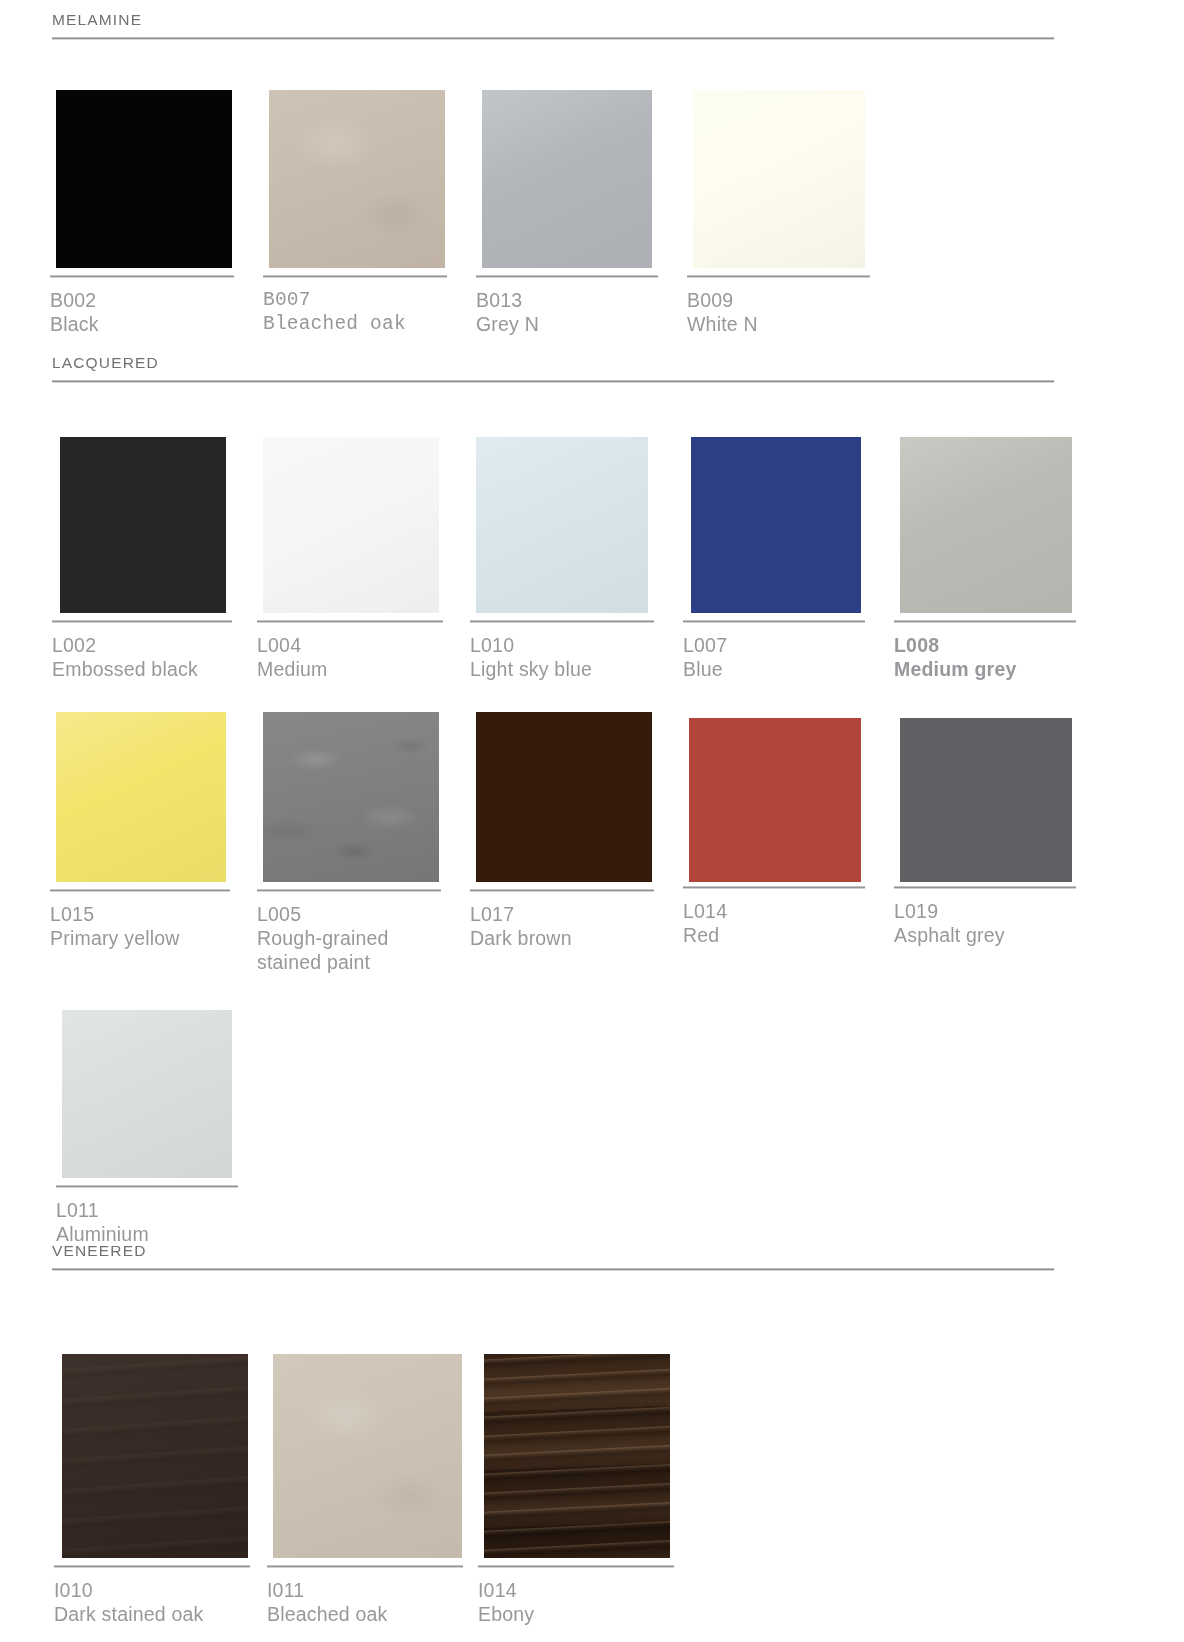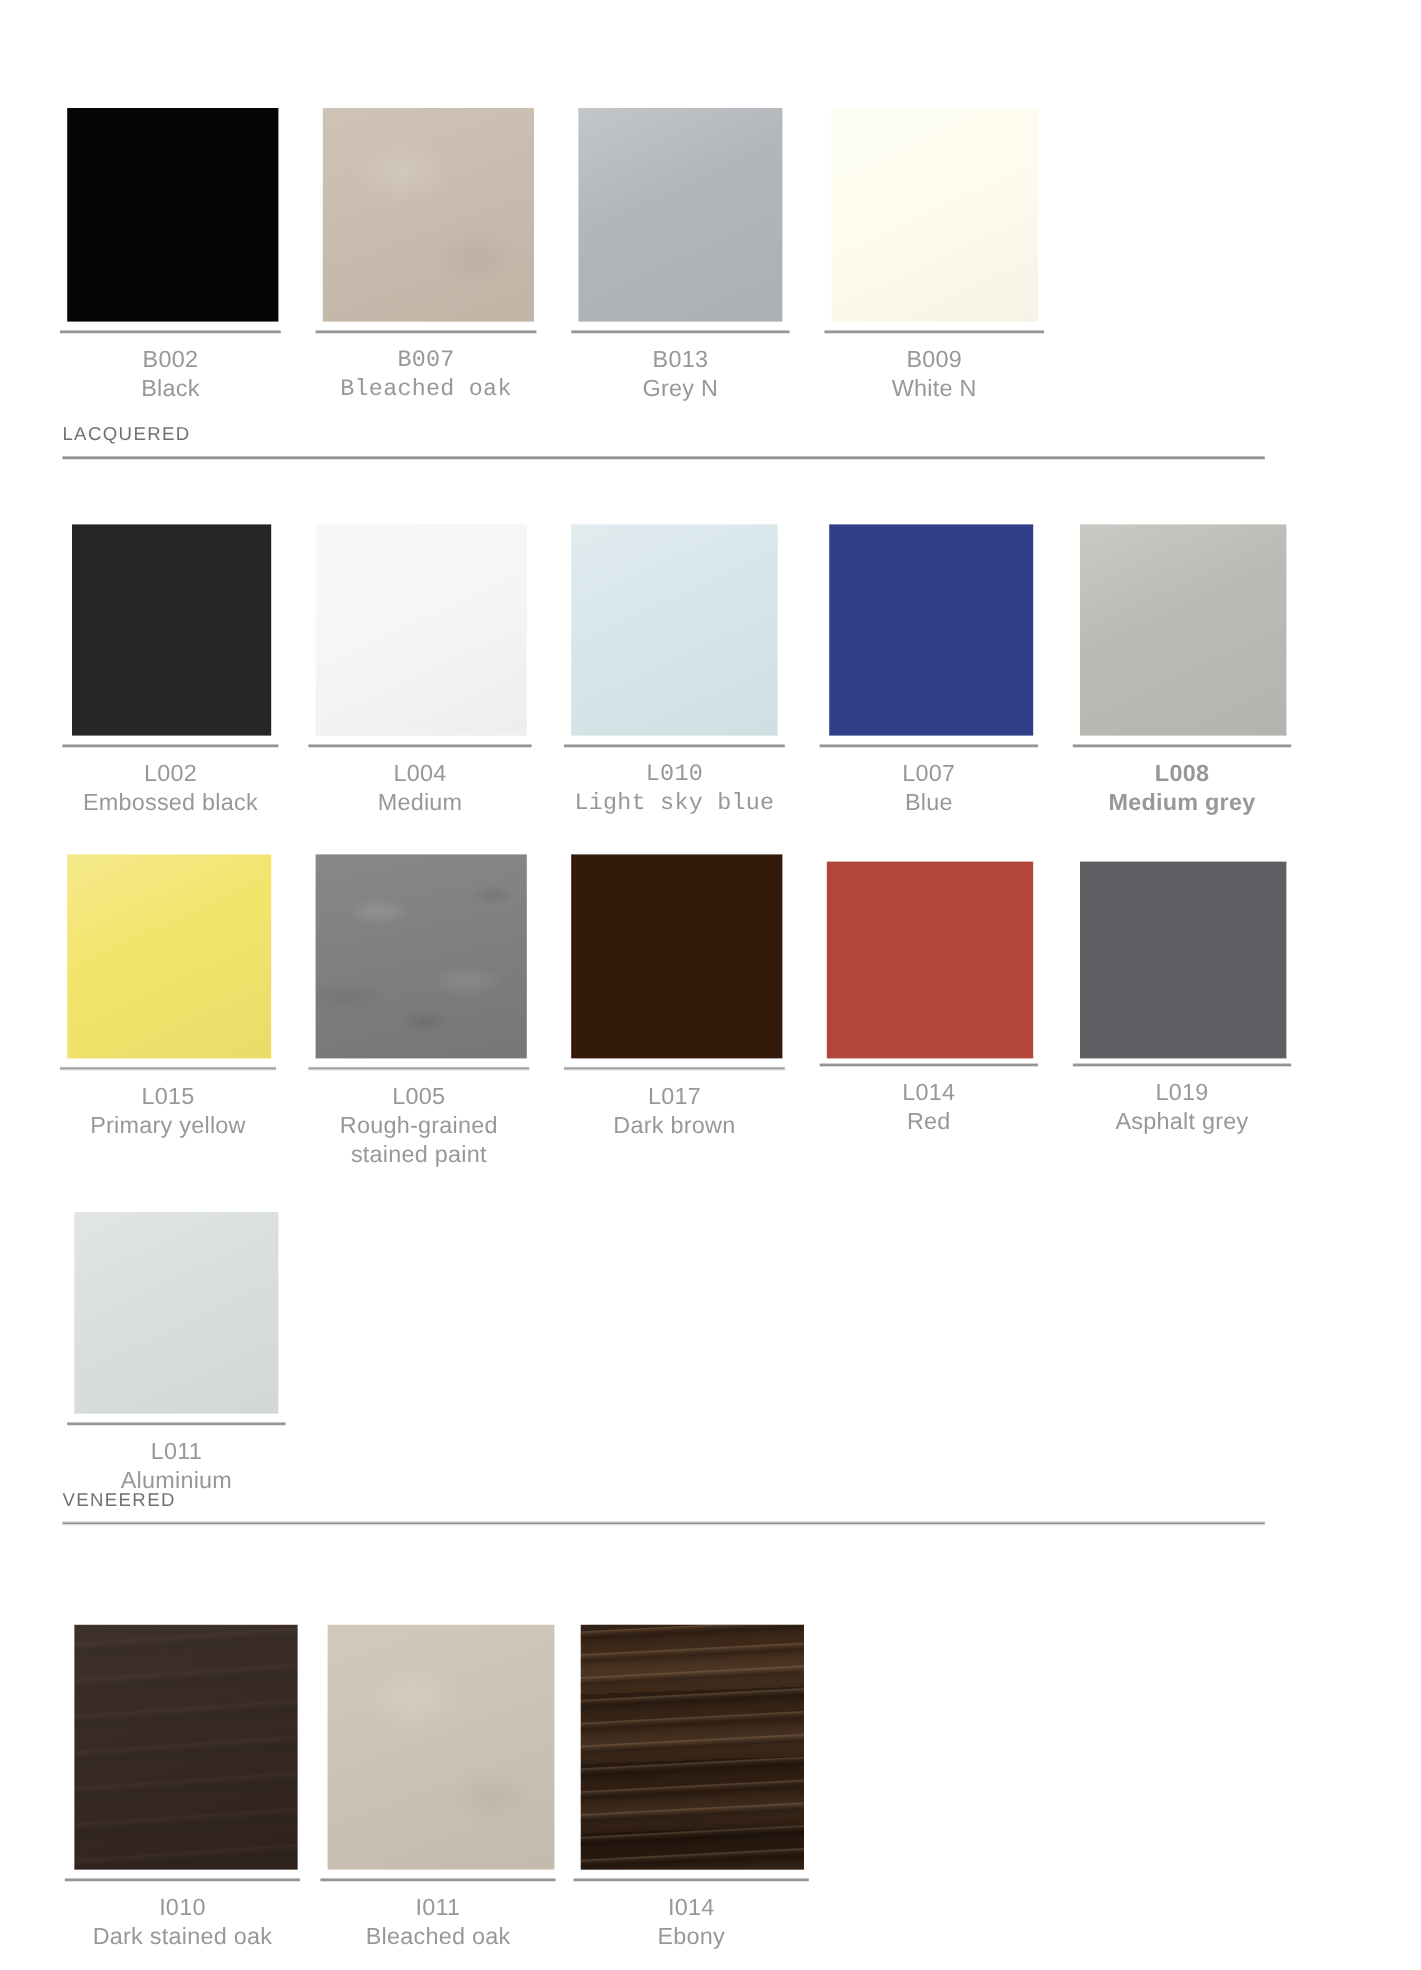--- a/index.html
+++ b/index.html
@@ -71,21 +71,20 @@
     background-repeat: no-repeat;
   }
 
   .chip-rule {
     height: 3px;
     background: linear-gradient(to bottom, #c2c4c6 0%, #c2c4c6 30%, #939598 30%, #939598 70%, #cfd1d3 70%, #cfd1d3 100%);
     margin-top: 7px;
   }
 
   .caption {
-    text-align: center;
     padding-top: 11px;
     line-height: 1.22;
     font-size: 19.5px;
     color: #96989b;
     letter-spacing: 0.2px;
   }
   .caption .code { display: block; }
   .caption .name { display: block; }
 
   
@@ -133,20 +132,26 @@
       radial-gradient(ellipse 60px 40px at 38% 30%, rgba(255,255,255,.14), rgba(255,255,255,0) 70%),
       radial-gradient(ellipse 52px 34px at 72% 70%, rgba(0,0,0,.045), rgba(0,0,0,0) 70%),
       linear-gradient(160deg, rgba(255,255,255,.10), rgba(0,0,0,.045));
   }
 </style>
 </head>
 <body>
 
 <div class="page">
 
+<div class="section" style="position: absolute; left: 40px; right: 40px; top: 12px;">
+      <div class="section-head">
+        <div class="section-title">MELAMINE</div>
+        <div class="section-rule wide"></div>
+      </div>
+    </div>
     <div class="row" style="position: absolute; left: 40px; top: 62px;">
       <div class="cell">
         <div class="chip-wrap" style="height: 206px; padding-left: 16px;">
           <div class="chip" style="width: 176px; height: 178px; background-color: rgb(5, 5, 5);"></div>
         </div>
         <div class="chip-rule" style="width: 184px; margin-left: 10px;"></div>
         <div class="caption" style="width: 184px; margin-left: 10px;">
           <span class="code">B002</span>
           <span class="name">Black</span>
         </div>
@@ -207,21 +212,21 @@
         <div class="caption" style="width: 186px; margin-left: 6px;">
           <span class="code">L004</span>
           <span class="name">Medium</span>
         </div>
       </div>
       <div class="cell">
         <div class="chip-wrap" style="height: 206px; padding-left: 14px;">
           <div class="chip tex-soft" style="width: 172px; height: 176px; background-color: rgb(216, 230, 234);"></div>
         </div>
         <div class="chip-rule" style="width: 184px; margin-left: 8px;"></div>
-        <div class="caption" style="width: 184px; margin-left: 8px; font-family: Liberation Mono, monospace;">
+        <div class="caption" style="width: 184px; margin-left: 8px;">
           <span class="code">L010</span>
           <span class="name">Light sky blue</span>
         </div>
       </div>
       <div class="cell">
         <div class="chip-wrap" style="height: 206px; padding-left: 18px;">
           <div class="chip" style="width: 170px; height: 176px; background-color: rgb(46, 63, 135);"></div>
         </div>
         <div class="chip-rule" style="width: 182px; margin-left: 10px;"></div>
         <div class="caption" style="width: 182px; margin-left: 10px;">

